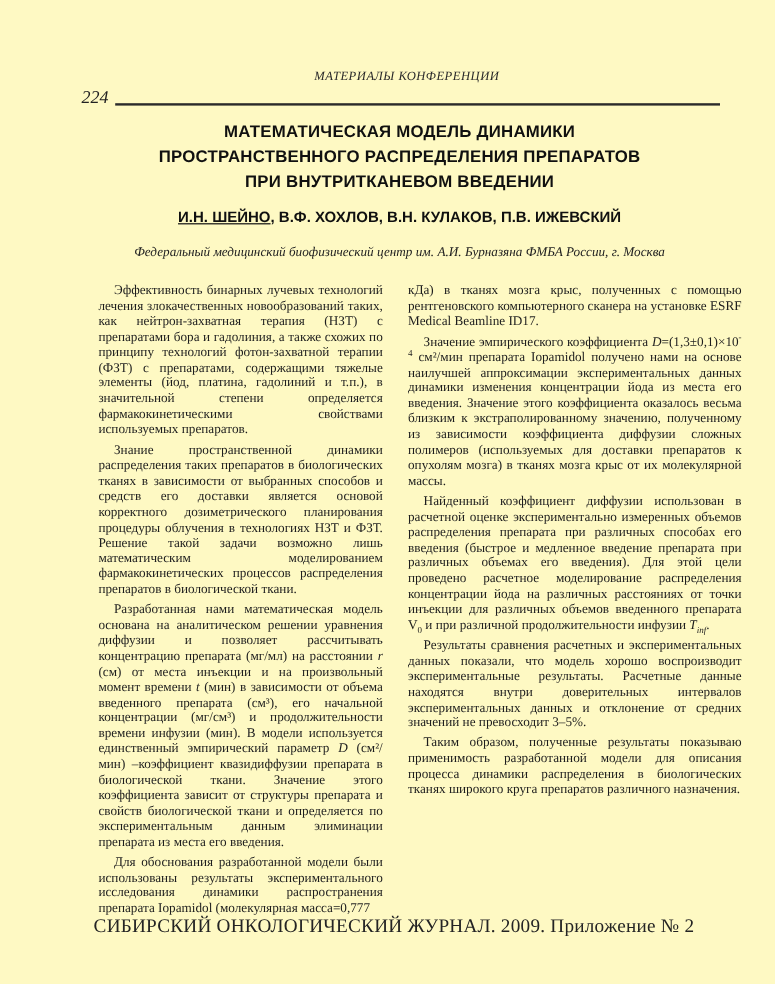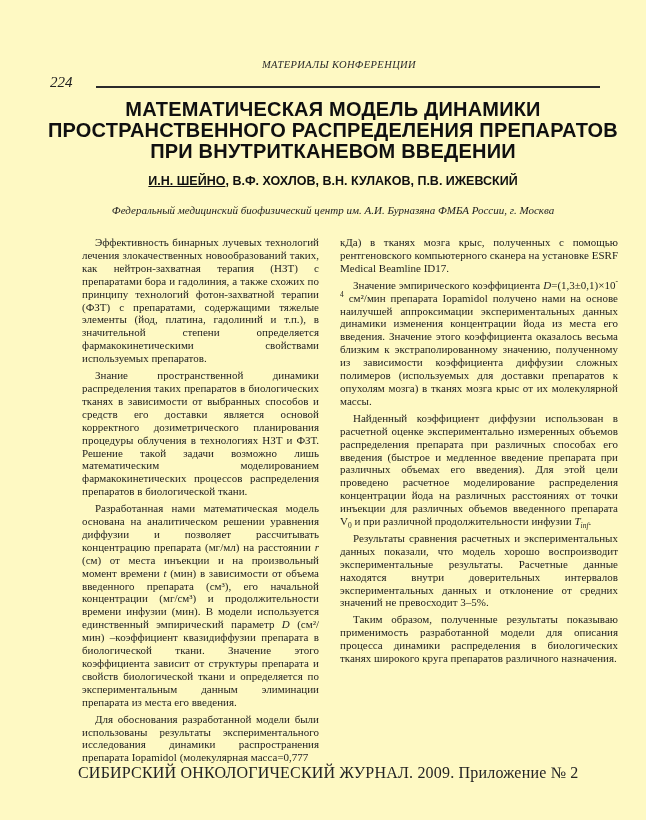--- a/index.html
+++ b/index.html
@@ -17,36 +17,36 @@
     overflow: hidden;
   }
   .running-head {
     position: absolute; top: 59px; left: 78px; width: 522px;
     text-align: center;
     font-style: italic;
     font-size: 10.5px; letter-spacing: 0.4px;
     color: #2a2a2a;
   }
   .page-number {
-    position: absolute; top: 74px; left: 50px;
+    position: absolute; top: 74px; left: 68px;
     font-style: italic;
     font-size: 15px;
     color: #222;
   }
   .head-rule {
     position: absolute; top: 86px; left: 96px;
     width: 504px; height: 2px;
     background: #2b2b2b;
   }
   .title {
     position: absolute; top: 99px; left: 48px; width: 570px;
     text-align: center;
     font-family: "Liberation Sans", sans-serif;
     font-weight: bold;
-    font-size: 20px; line-height: 21px;
+    font-size: 14px; line-height: 21px;
     color: #101010;
     letter-spacing: 0.2px;
   }
   .authors {
     position: absolute; top: 174px; left: 48px; width: 570px;
     text-align: center;
     font-family: "Liberation Sans", sans-serif;
     font-weight: bold;
     font-size: 12.5px;
     color: #101010;

